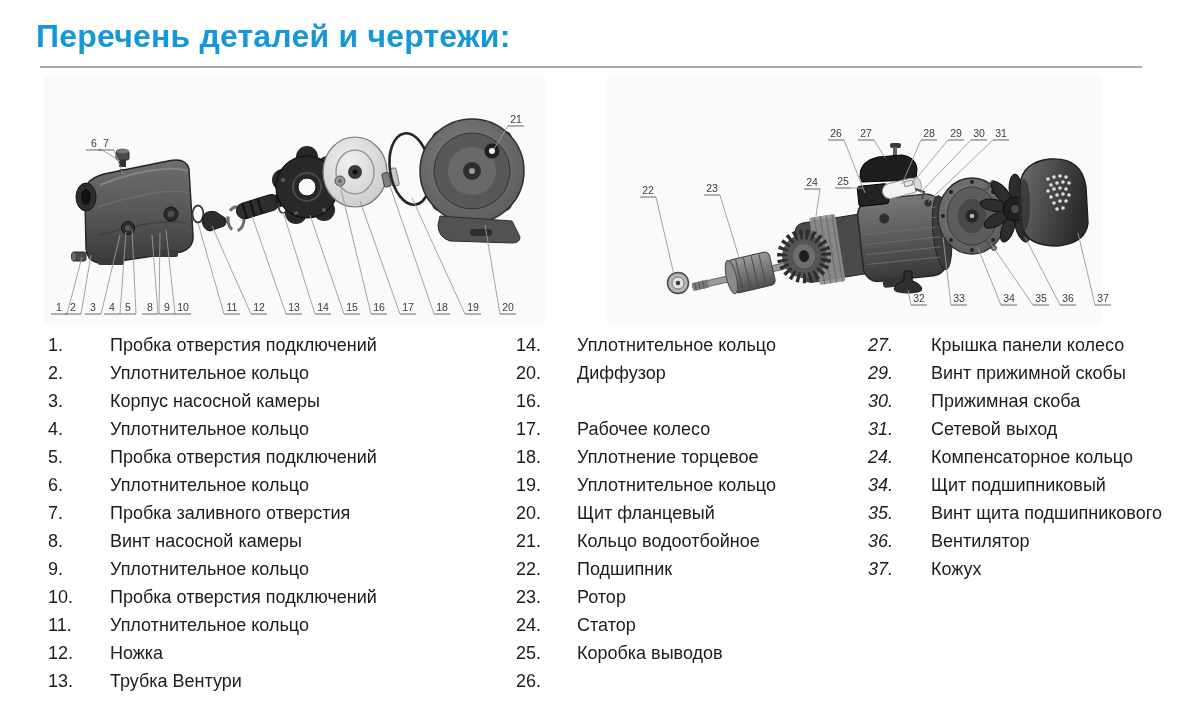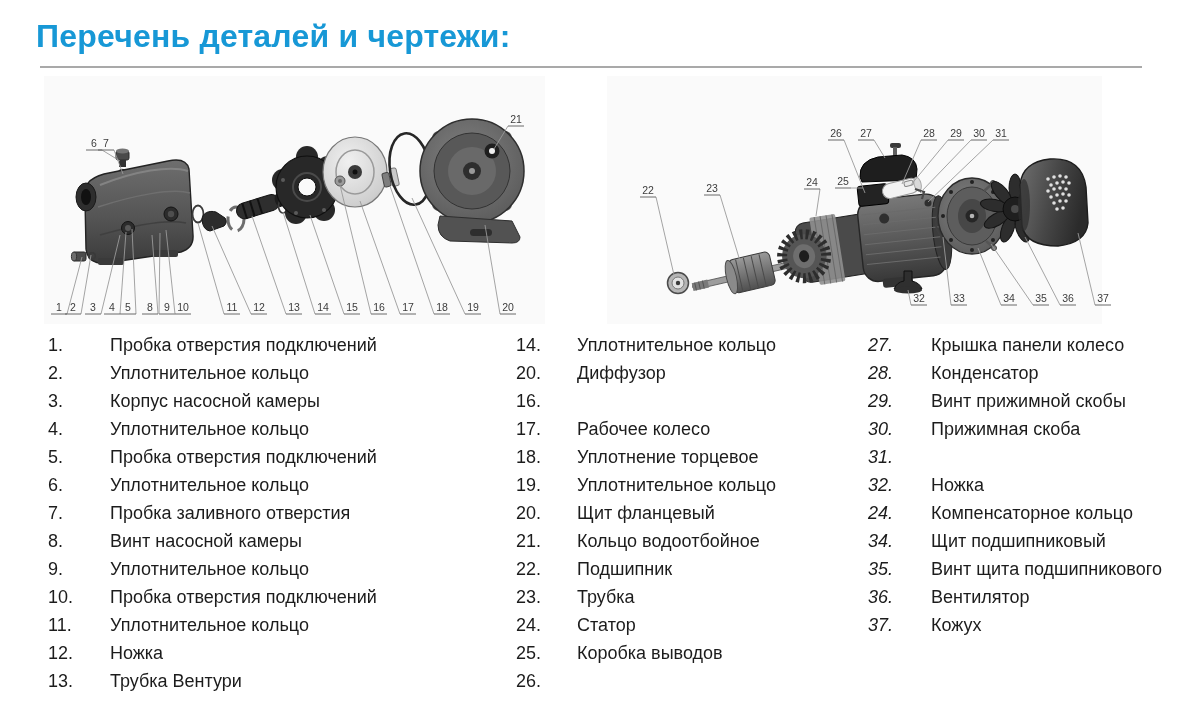--- a/index.html
+++ b/index.html
@@ -503,57 +503,50 @@
       <div class="row">
         <span class="num">21.</span>
         <span class="lbl">Кольцо водоотбойное</span>
       </div>
       <div class="row">
         <span class="num">22.</span>
         <span class="lbl">Подшипник</span>
       </div>
       <div class="row">
         <span class="num">23.</span>
-        <span class="lbl">Трубка</span>
+        <span class="lbl">Ротор</span>
       </div>
       <div class="row">
         <span class="num">24.</span>
         <span class="lbl">Статор</span>
       </div>
       <div class="row">
         <span class="num">25.</span>
         <span class="lbl">Коробка выводов</span>
       </div>
       <div class="row">
         <span class="num">26.</span>
       </div>
     </div>
   <div class="parts-col col-3">
       <div class="row">
         <span class="num">27.</span>
         <span class="lbl">Крышка панели колесо</span>
       </div>
       <div class="row">
-        <span class="num">28.</span>
-        <span class="lbl">Конденсатор</span>
-      </div>
-      <div class="row">
         <span class="num">29.</span>
         <span class="lbl">Винт прижимной скобы</span>
       </div>
       <div class="row">
         <span class="num">30.</span>
         <span class="lbl">Прижимная скоба</span>
       </div>
       <div class="row">
         <span class="num">31.</span>
-      </div>
-      <div class="row">
-        <span class="num">32.</span>
-        <span class="lbl">Ножка</span>
+        <span class="lbl">Сетевой выход</span>
       </div>
       <div class="row">
         <span class="num">24.</span>
         <span class="lbl">Компенсаторное кольцо</span>
       </div>
       <div class="row">
         <span class="num">34.</span>
         <span class="lbl">Щит подшипниковый</span>
       </div>
       <div class="row">

